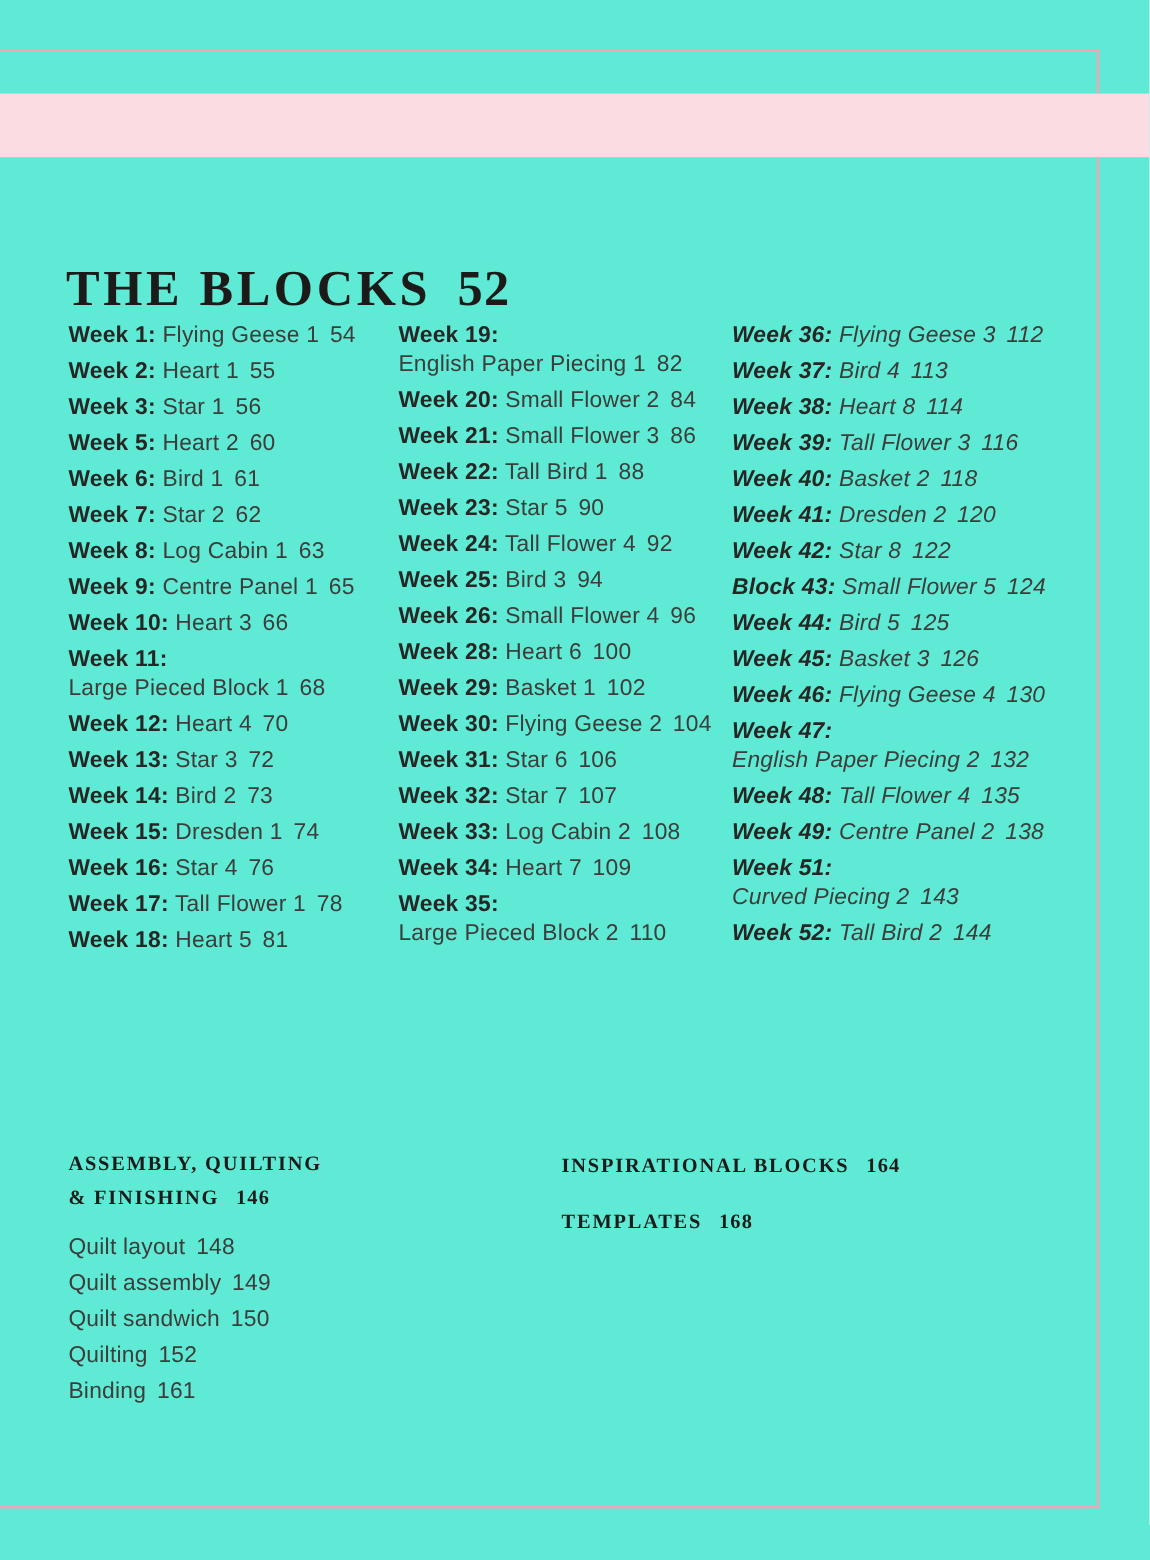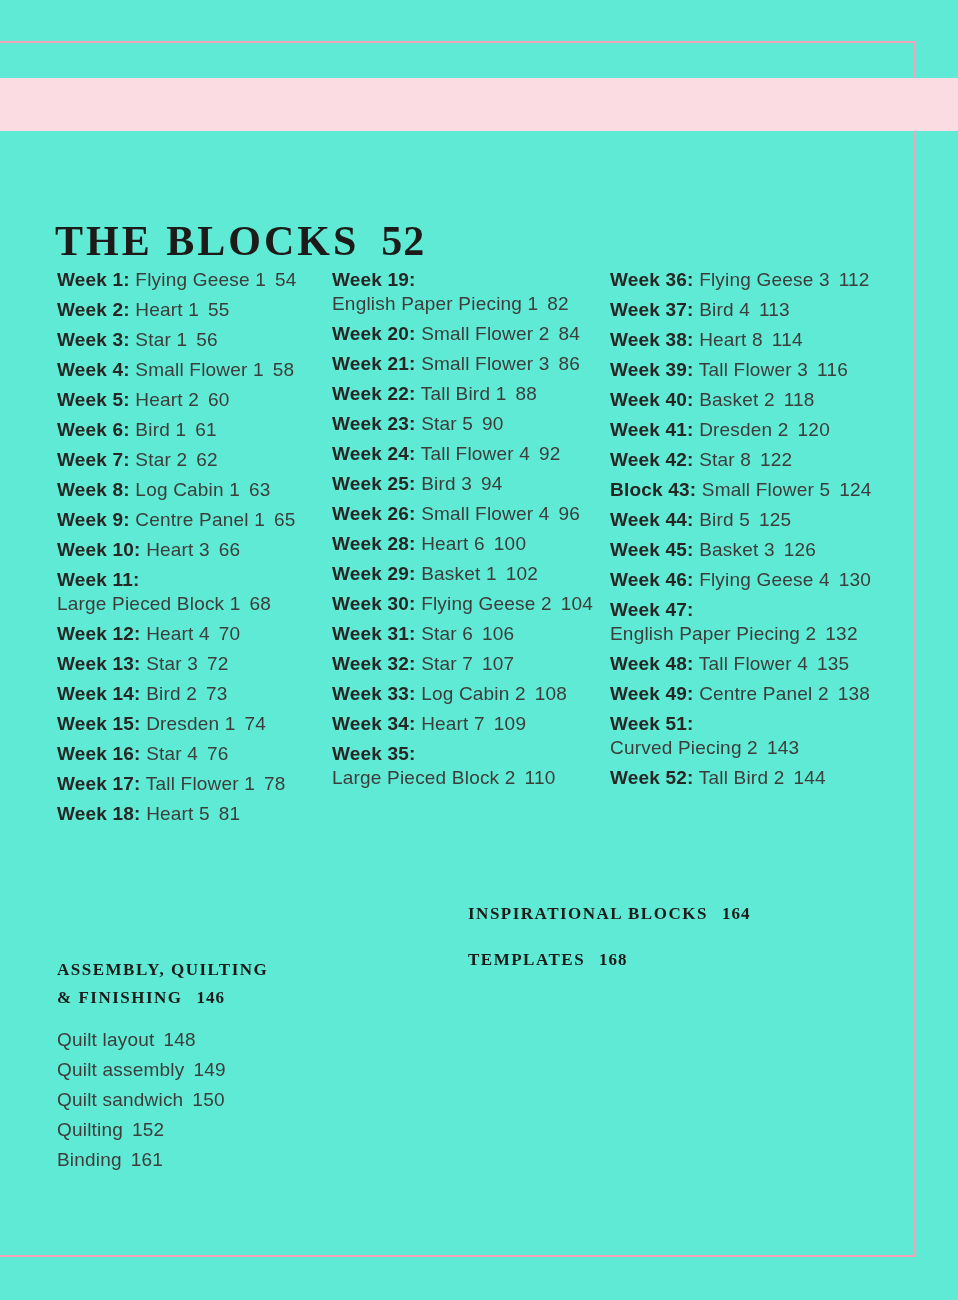--- a/index.html
+++ b/index.html
@@ -28,21 +28,21 @@
   .title-row .section-page { margin-left: 22px; letter-spacing: 1px; }
 
   
   .columns {
     position: absolute; left: 57px; top: 268px; width: 866px;
     display: flex; flex-direction: row; align-items: flex-start;
   }
   .col { flex: 0 0 auto; }
   .col-1 { width: 275px; }
   .col-2 { width: 278px; }
-  .col-3 { width: 300px; }
+  .col-3 { width: 300px; font-style: italic; }
   .toc-entry {
     font-size: 19px; line-height: 24px; margin-bottom: 6px;
     color: #3d3d3b; letter-spacing: 0.2px; white-space: nowrap;
   }
   .toc-entry .wk { font-weight: 700; color: #262624; }
   .toc-entry .pg { margin-left: 9px; }
 
   
   .serif-heading {
     font-family: "Liberation Serif", serif;
@@ -50,42 +50,41 @@
     letter-spacing: 1.5px; color: #1c1b19; white-space: nowrap;
   }
   .assembly { position: absolute; left: 57px; top: 956px; }
   .assembly .items { margin-top: 13px; }
   .sub-item {
     font-size: 19px; line-height: 30px; color: #3d3d3b;
     letter-spacing: 0.2px; white-space: nowrap;
   }
   .sub-item .pg { margin-left: 9px; }
   .heading-page { margin-left: 14px; letter-spacing: 1px; }
-  .right-sections { position: absolute; left: 468px; top: 900px; }
+  .right-sections { position: absolute; left: 468px; top: 958px; }
   .right-sections .serif-heading + .serif-heading { margin-top: 18px; }
 </style>
 </head>
 <body>
 
 <div class="page">
   <div class="frame-top"></div>
   <div class="frame-right"></div>
   <div class="frame-bottom"></div>
   <div class="band"></div>
 
   <div class="title-row">
     <span>THE BLOCKS</span><span class="section-page">52</span>
   </div>
 
   <div class="columns">
     <div class="col col-1">
         <div class="toc-entry"><span class="wk">Week 1:</span> <span class="nm">Flying Geese 1</span><span class="pg">54</span></div>
         <div class="toc-entry"><span class="wk">Week 2:</span> <span class="nm">Heart 1</span><span class="pg">55</span></div>
         <div class="toc-entry"><span class="wk">Week 3:</span> <span class="nm">Star 1</span><span class="pg">56</span></div>
-        <div class="toc-entry"><span class="wk">Week 4:</span> <span class="nm">Small Flower 1</span><span class="pg">58</span></div>
         <div class="toc-entry"><span class="wk">Week 5:</span> <span class="nm">Heart 2</span><span class="pg">60</span></div>
         <div class="toc-entry"><span class="wk">Week 6:</span> <span class="nm">Bird 1</span><span class="pg">61</span></div>
         <div class="toc-entry"><span class="wk">Week 7:</span> <span class="nm">Star 2</span><span class="pg">62</span></div>
         <div class="toc-entry"><span class="wk">Week 8:</span> <span class="nm">Log Cabin 1</span><span class="pg">63</span></div>
         <div class="toc-entry"><span class="wk">Week 9:</span> <span class="nm">Centre Panel 1</span><span class="pg">65</span></div>
         <div class="toc-entry"><span class="wk">Week 10:</span> <span class="nm">Heart 3</span><span class="pg">66</span></div>
         <div class="toc-entry two-line"><span class="wk">Week 11:</span><br><span class="nm">Large Pieced Block 1</span><span class="pg">68</span></div>
         <div class="toc-entry"><span class="wk">Week 12:</span> <span class="nm">Heart 4</span><span class="pg">70</span></div>
         <div class="toc-entry"><span class="wk">Week 13:</span> <span class="nm">Star 3</span><span class="pg">72</span></div>
         <div class="toc-entry"><span class="wk">Week 14:</span> <span class="nm">Bird 2</span><span class="pg">73</span></div>

